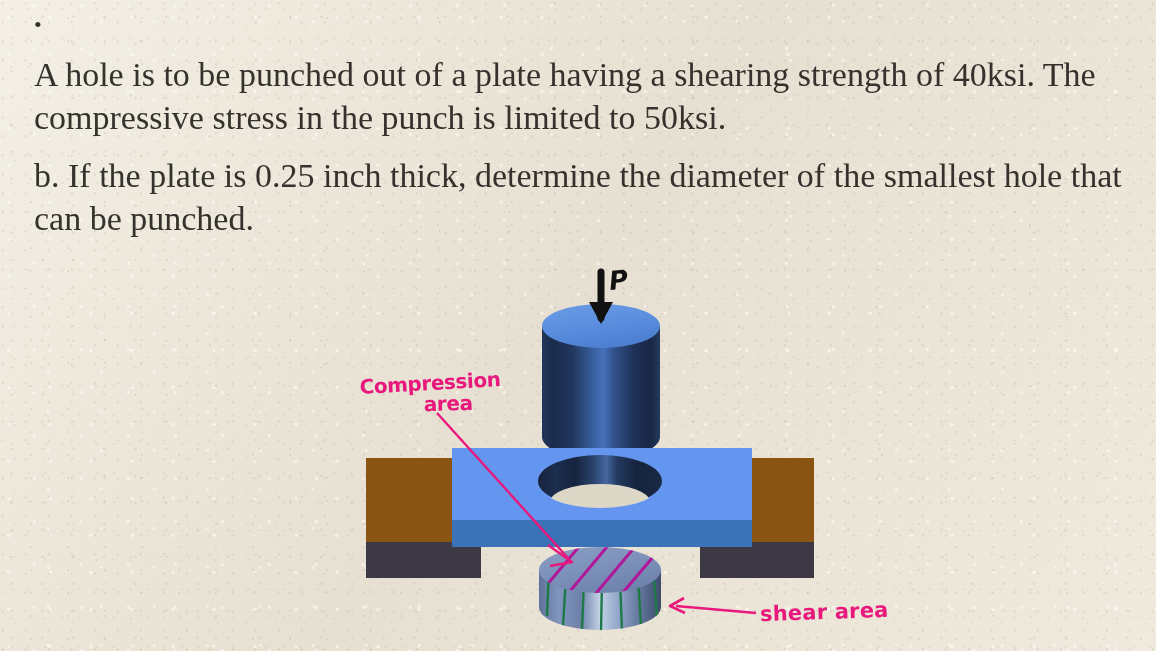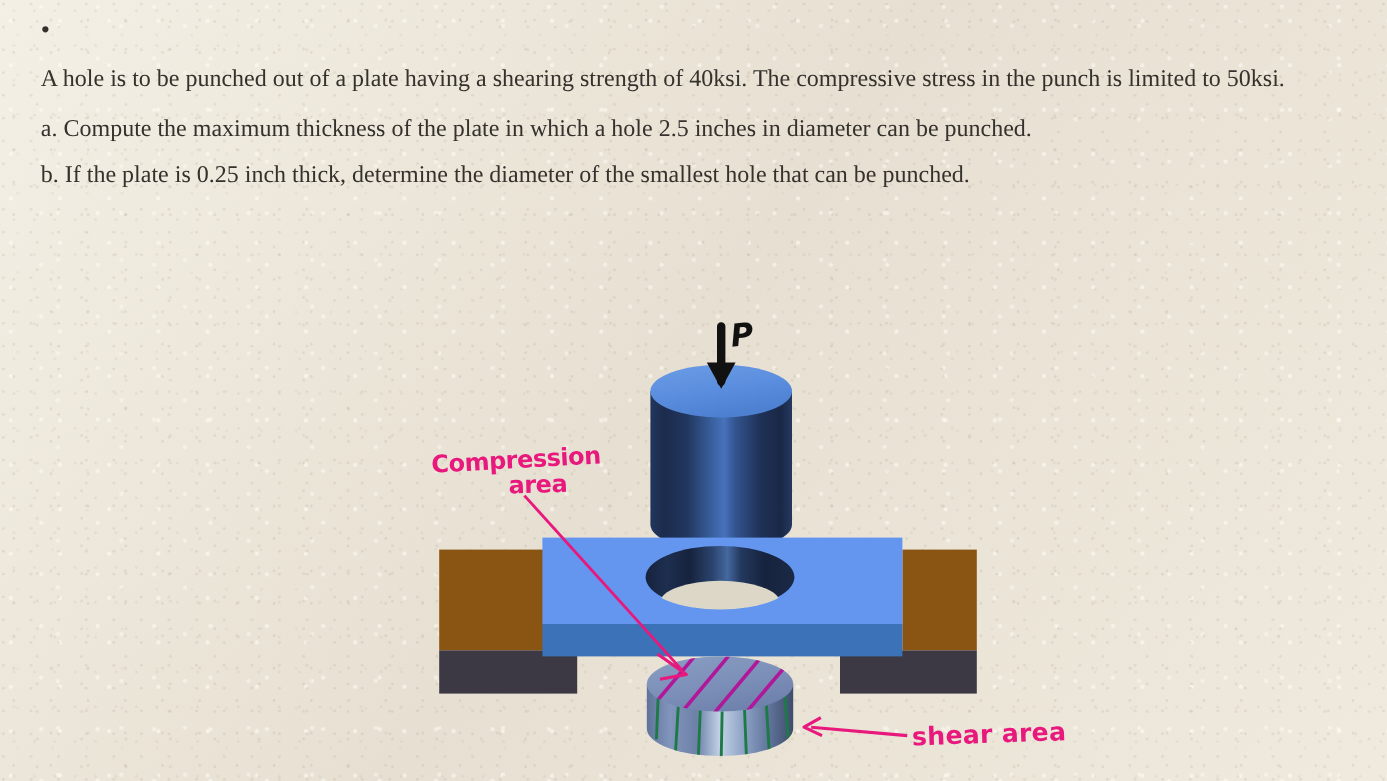--- a/index.html
+++ b/index.html
@@ -63,21 +63,21 @@
     align-items: baseline;
     gap: 10px;
   }
   .bullet-dot {
     font-size: 22px;
     line-height: 1;
     position: relative;
     top: -4px;
   }
   .body-para {
-    font-size: 20px;
+    font-size: 34px;
     line-height: 1.25;
     margin: 0 0 14px 0;
     color: #35312d;
     max-width: 1098px;
   }
   .body-para.p1 { margin-bottom: 16px; }
   .body-para.p2 { margin-bottom: 14px; }
   .body-para.p3 { margin-bottom: 16px; }
 
   
@@ -136,21 +136,20 @@
 
   <div id="paper-texture"></div>
 
   <div id="content">
 
     <div class="text-layer">
       <div class="slide-title">
         <span class="bullet-dot">•</span>
       </div>
       <p class="body-para p1">A hole is to be punched out of a plate having a shearing strength of 40ksi. The compressive stress in the punch is limited to 50ksi.</p>
-      <p class="body-para p2">a. Compute the maximum thickness of the plate in which a hole 2.5 inches in diameter can be punched.</p>
       <p class="body-para p3">b. If the plate is 0.25 inch thick, determine the diameter of the smallest hole that can be punched.</p>
     </div>
 
     <svg id="diagram" viewBox="0 0 1156 651" width="1156" height="651">
       <defs>
 
         <linearGradient id="gradPunchBody" x1="0" y1="0" x2="1" y2="0">
           <stop offset="0%" stop-color="#22365c"></stop>
           <stop offset="10%" stop-color="#1b2b4c"></stop>
           <stop offset="26%" stop-color="#22375f"></stop>

